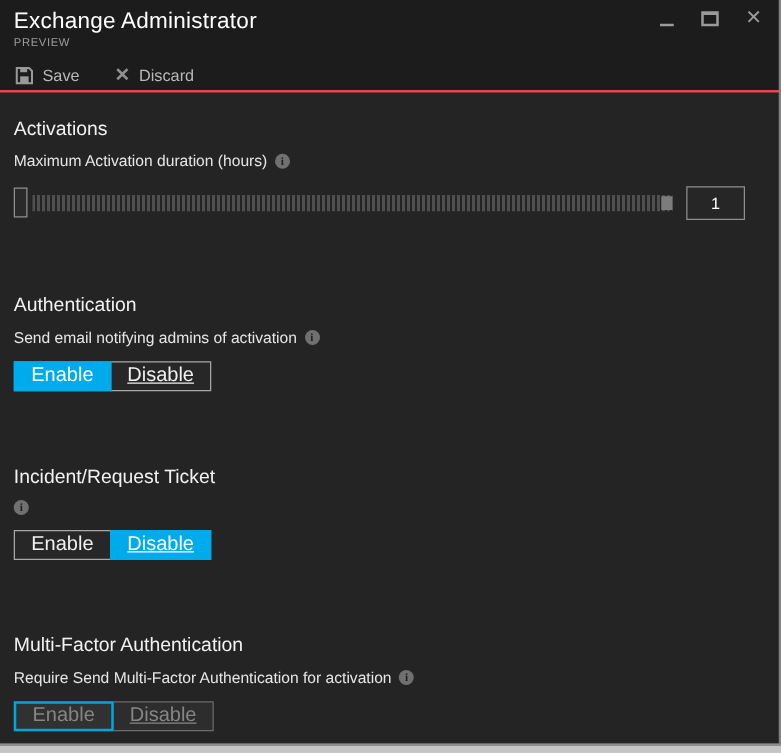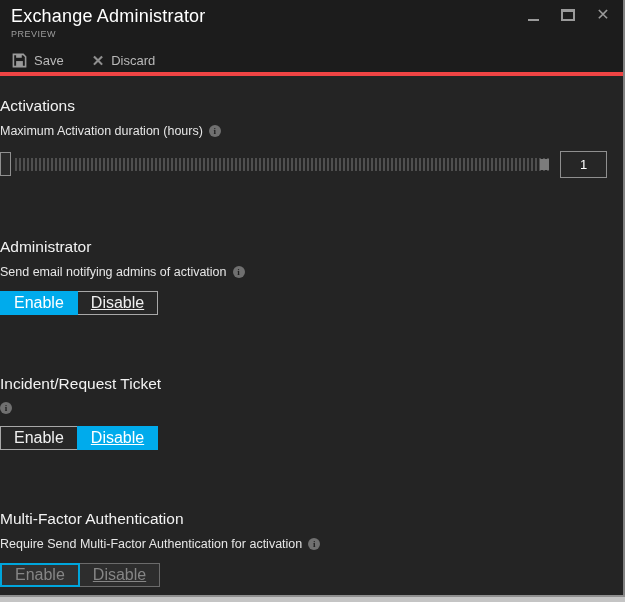--- a/index.html
+++ b/index.html
@@ -18,21 +18,21 @@
   .win-btn { width:16px; height:16px; display:flex; align-items:center; justify-content:center; cursor:pointer; }
   .minimize-glyph { width:11px; height:0; border-bottom:2px solid #9a9a9a; margin-top:9px; }
   .maximize-glyph { width:14px; height:12px; border:2px solid #9a9a9a; border-top-width:3px; }
   .close-glyph { color:#9a9a9a; font-size:16px; line-height:16px; font-weight:400; }
 
   .toolbar { display:flex; align-items:center; gap:28px; margin-top:8px; padding-left:1px; height:26px; }
   .toolbar-btn { display:flex; gap:7px; color:#b9b9b9; font-size:13px; cursor:pointer; }
   .toolbar-btn .glyph-x { color:#8f8f8f; font-size:15px; font-weight:700; line-height:15px; }
 
   
-  .blade-content { border-top:4px solid #ef4444; padding:0 0; }
+  .blade-content { border-top:2px solid #ef4444; padding:0 11px; }
   .section-heading { color:#f2f2f2; font-size:15.5px; font-weight:400; }
   .section-label { color:#e6e6e6; font-size:12.5px; margin-top:9px; display:flex; align-items:center; gap:6px; }
   .info-icon { display:inline-block; width:12px; height:12px; border-radius:50%; background:#707070;
                color:#1e1e1e; font-size:9px; font-weight:700; line-height:12px; text-align:center;
                font-family:"Liberation Serif", serif; cursor:pointer; }
 
   .s1 { padding-top:21px; }
   .s2, .s3, .s4 { padding-top:60px; }
 
   
@@ -115,21 +115,21 @@
           <div class="slider">
             <div class="slider-track"></div>
             <div class="slider-endcap"></div>
             <div class="slider-handle"></div>
           </div>
           <input class="duration-input" value="1" style="">
         </div>
       </div>
 
       <div class="section s2">
-        <div class="section-heading">Administrator</div>
+        <div class="section-heading">Authentication</div>
         <div class="section-label">
           <span>Send email notifying admins of activation</span>
           <span class="info-icon">i</span>
         </div>
         <div class="toggle-group">
           <div class="toggle-btn selected">Enable</div>
           <div class="toggle-btn">Disable</div>
         </div>
       </div>
 

